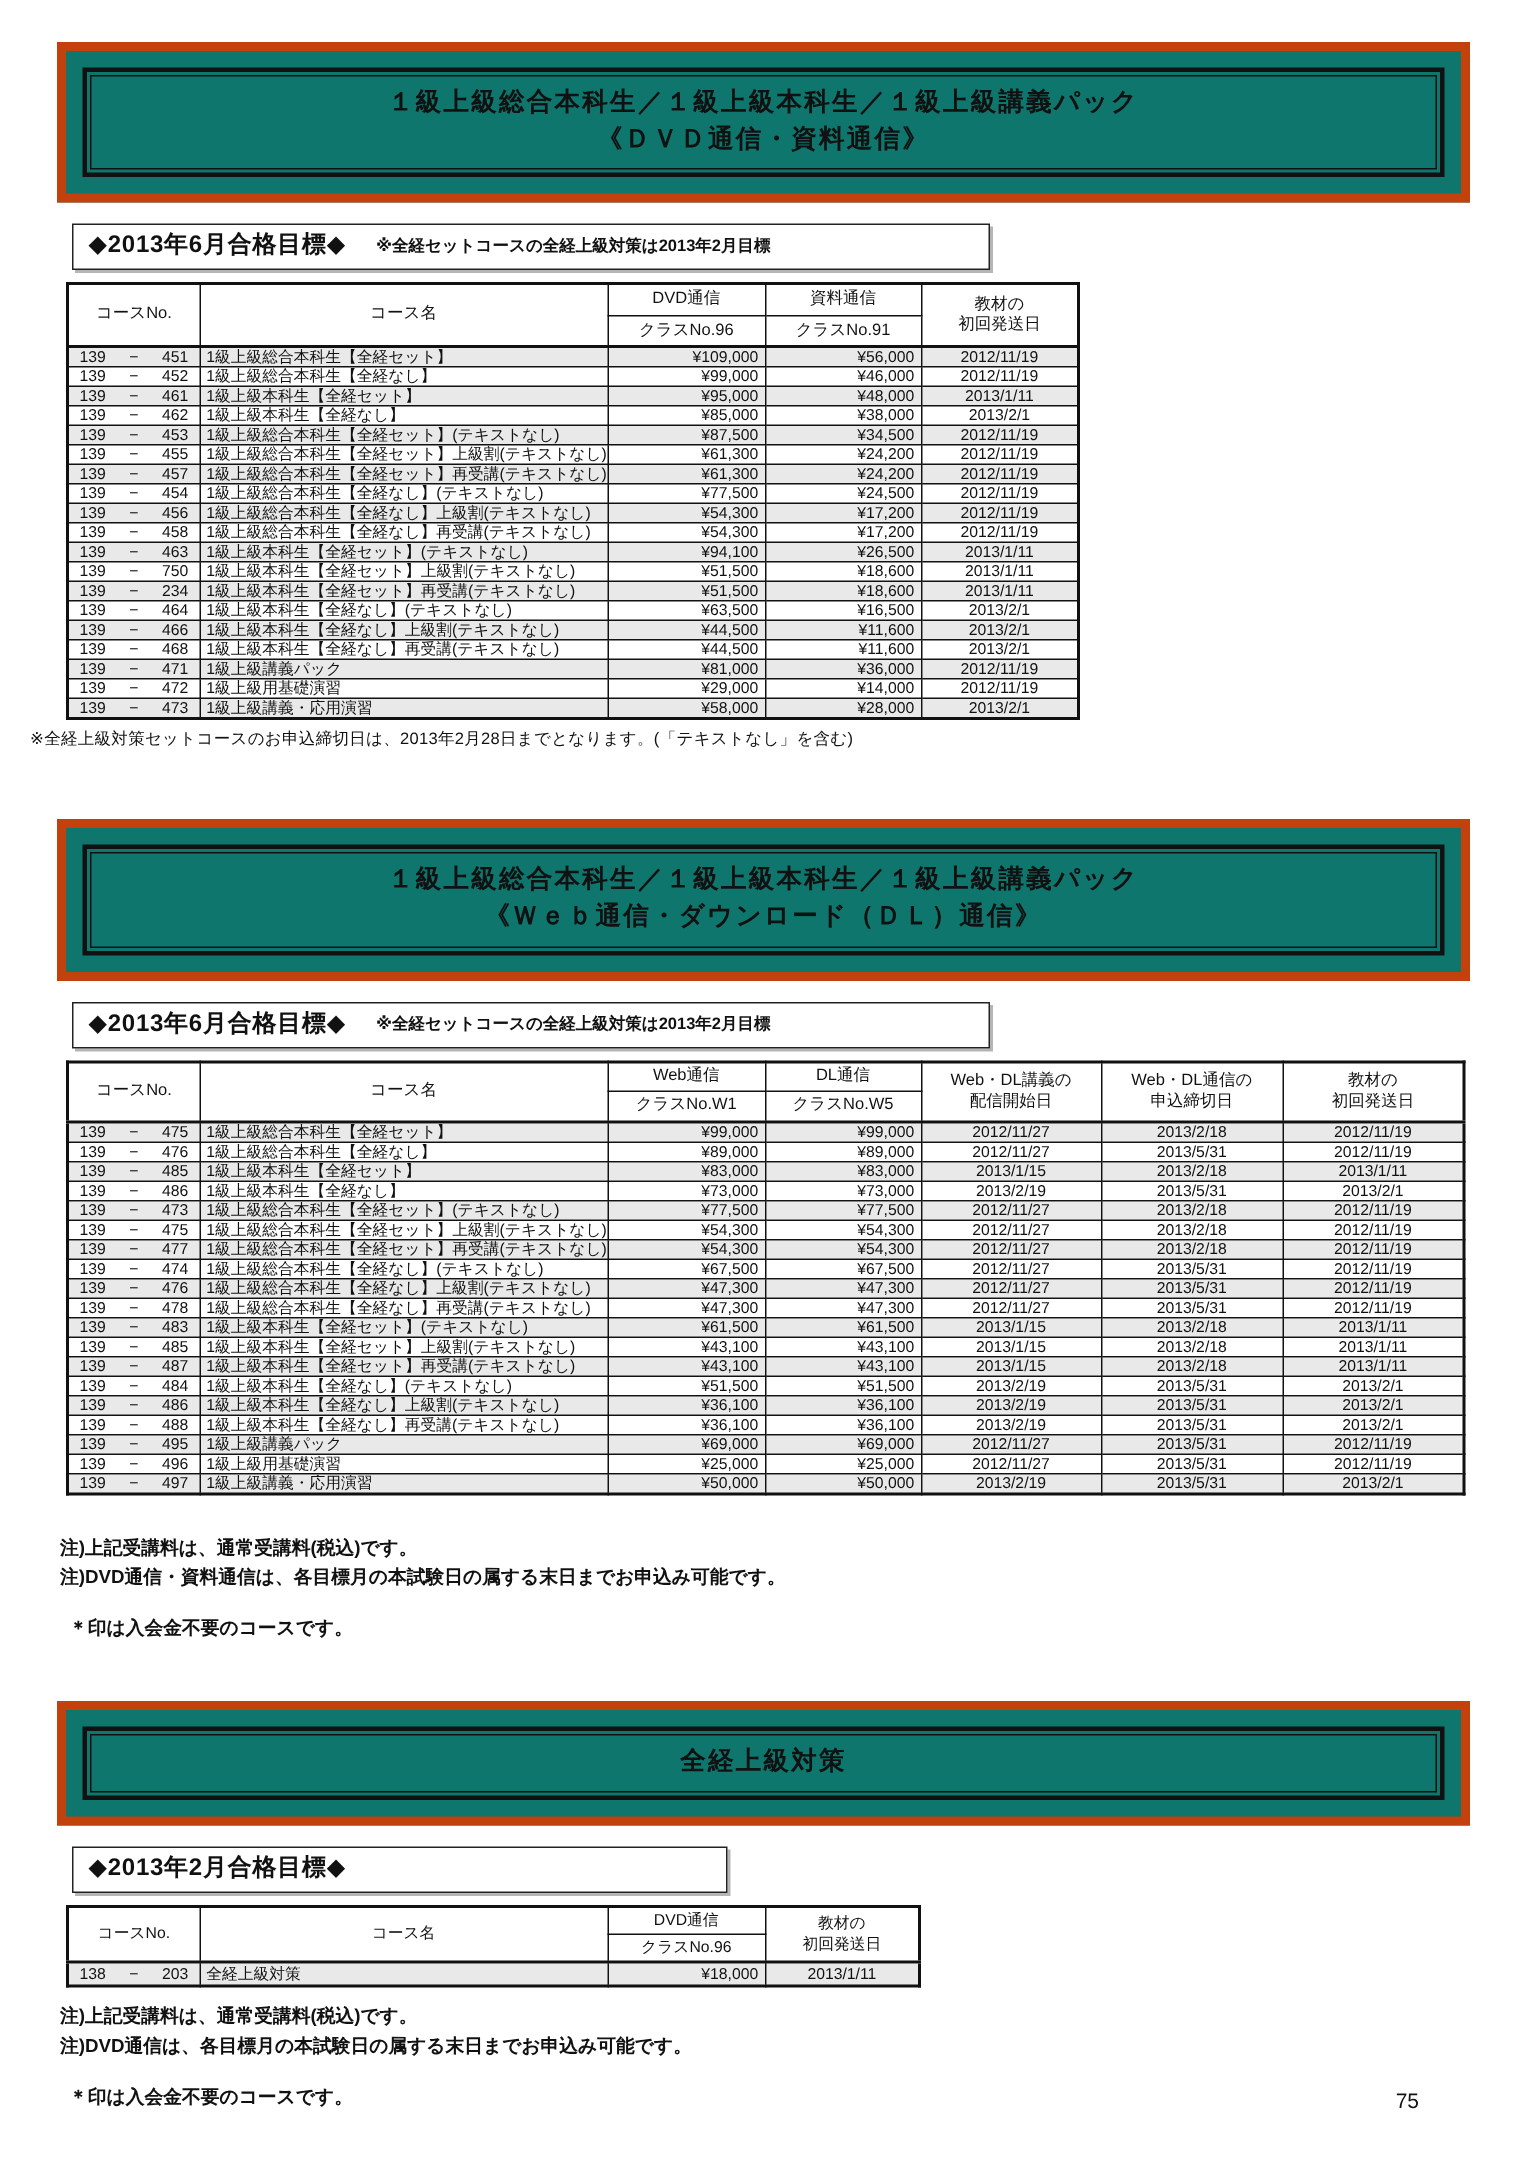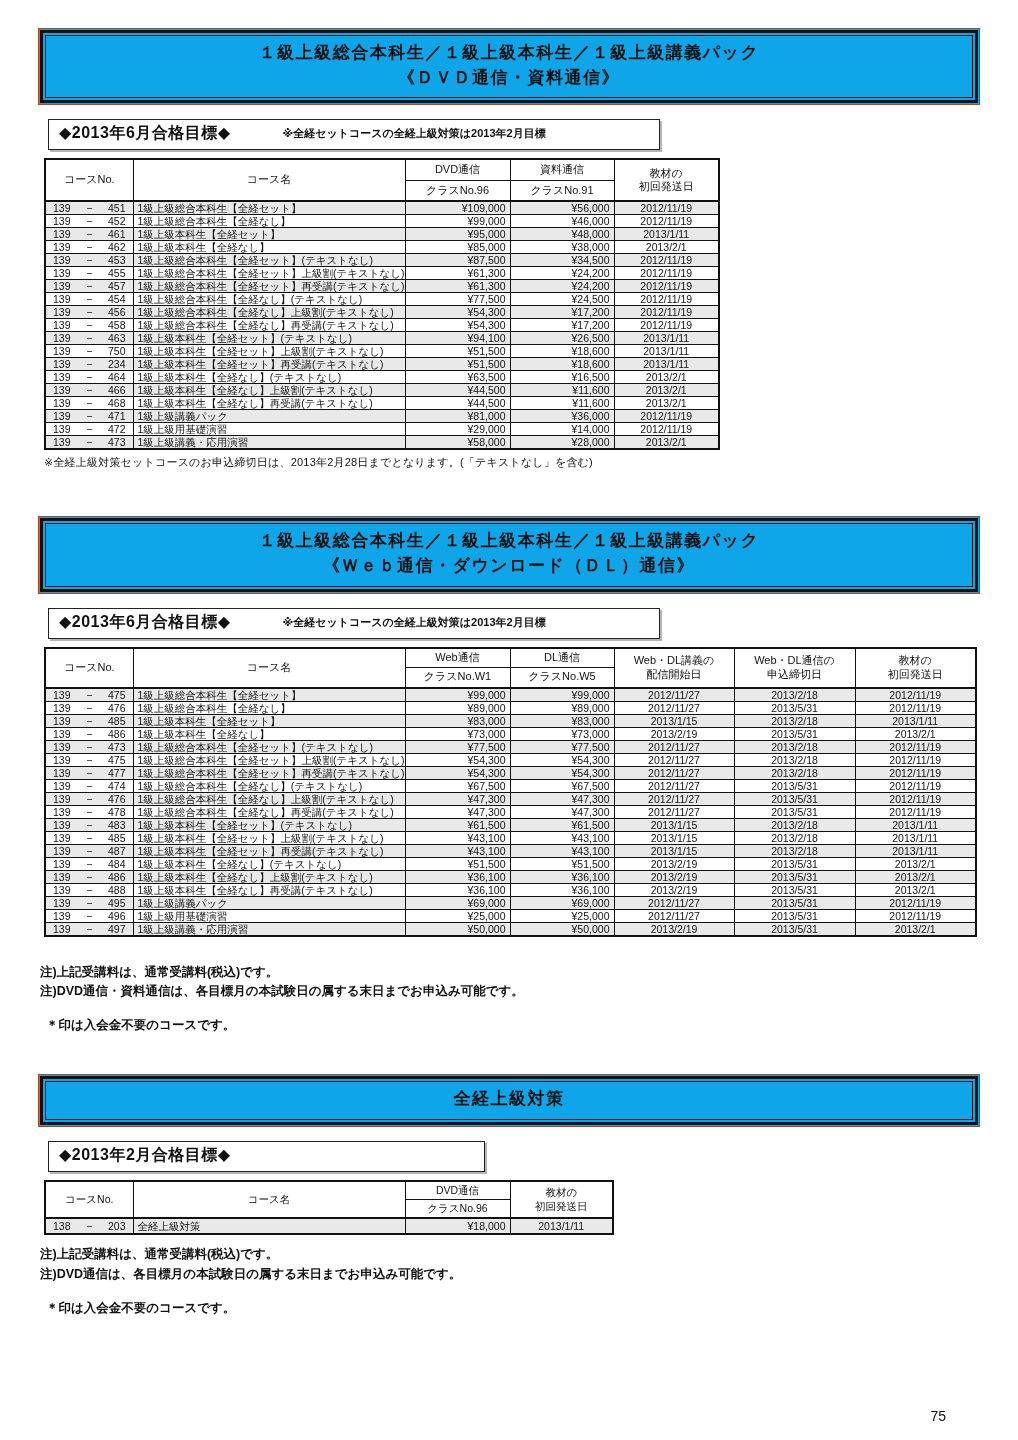--- a/index.html
+++ b/index.html
@@ -3,32 +3,32 @@
 <meta charset="utf-8">
 <style>
   html,body{margin:0;padding:0;background:#f2f2f2;}
   .page{
     width:1018px;height:1440px;margin:0 auto;background:#ffffff;
     position:relative;color:#111;
     font-family:"Liberation Sans","DejaVu Sans",sans-serif;
     box-sizing:border-box;overflow:hidden;
   }
   
-  .title-wrap{margin:0 38px;border:1px solid #c2410c;padding:1px;background:#0ea5e9;}
+  .title-wrap{margin:0 38px;border:6px solid #c2410c;padding:11px;background:#0f766e;}
   .title-mid{border:3px solid #111;padding:2px;}
   .title-inner{border:1px solid #111;padding:5px 0 7px;text-align:center;}
   .title-l{font-size:17px;font-weight:bold;letter-spacing:1.5px;line-height:1.45;}
   .mt-s1{margin-top:28px;}
   .mt-s2{margin-top:46px;}
   .mt-s3{margin-top:40px;}
   
   .goal{
     margin:14px 0 8px 48px;border:1px solid #222;background:#fff;
     box-shadow:2px 2px 0 #b5b5b5;
-    padding:3px 10px 5px;display:flex;align-items:center;gap:32px;box-sizing:border-box;
+    padding:3px 10px 5px;display:flex;align-items:center;gap:0;box-sizing:border-box;
   }
   .goal-wide{width:612px;}
   .goal-narrow{width:437px;}
   .goal-main{font-size:16px;font-weight:bold;letter-spacing:.5px;white-space:nowrap;}
   .goal-note{font-size:11px;font-weight:bold;white-space:nowrap;margin-left:20px;}
   
   .t{border-collapse:collapse;margin-left:44px;table-layout:fixed;border:2px solid #111;background:#fff;}
   .t1{width:674px;}
   .t2{width:931px;}
   .t3{width:568px;}
@@ -49,25 +49,25 @@
   
   .c-no{width:88px;}
   .c-name{width:272px;}
   .c-p{width:105px;}
   .c-p2{width:104px;}
   .c-d{width:105px;}
   .c-dd{width:120px;}
   .c-dd2{width:121px;}
   .c-d3{width:103px;}
   
-  .footnote{margin:5px 0 0 44px;font-size:11px;letter-spacing:.2px;}
+  .footnote{margin:5px 0 0 20px;font-size:11px;letter-spacing:.2px;}
   .notes{margin:26px 0 0 40px;font-size:12.5px;font-weight:bold;line-height:1.55;}
   .notes-s3{margin-top:10px;}
   .star-note{margin:16px 11px 0 46px;font-size:12.5px;font-weight:bold;}
-  .page-number{position:absolute;right:72px;bottom:16px;font-size:14px;}
+  .page-number{position:absolute;right:72px;bottom:32px;font-size:14px;}
 </style>
 </head>
 <body>
 
 <div class="page">
 
   <div class="title-wrap mt-s1">
     <div class="title-mid">
       <div class="title-inner">
         <div class="title-l">１級上級総合本科生／１級上級本科生／１級上級講義パック</div>

